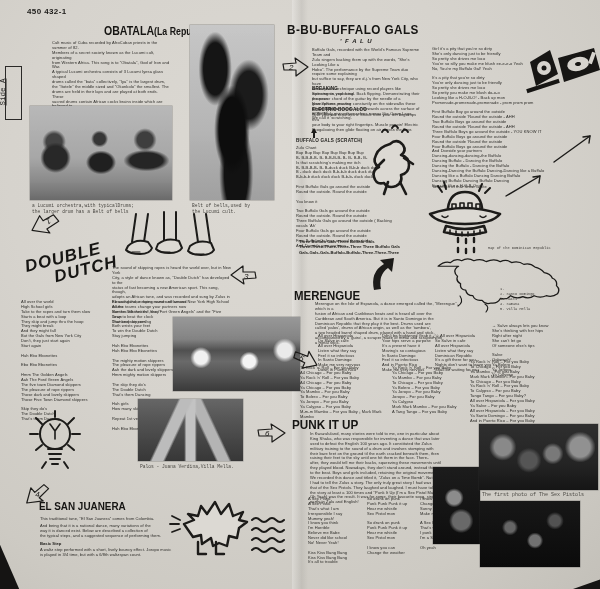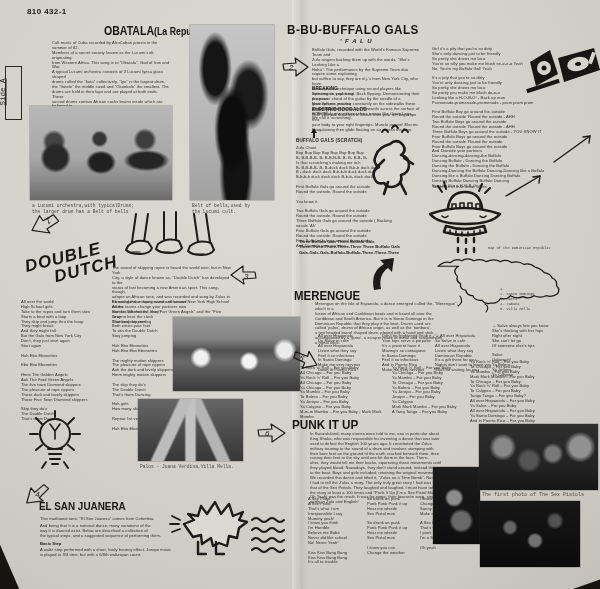--- a/index.html
+++ b/index.html
@@ -24,21 +24,21 @@
   svg{overflow:visible;}
   .ink{stroke:#1c1b19;fill:none;stroke-linecap:round;stroke-linejoin:round;}
 </style>
 </head>
 <body>
 
 <div id="stage">
   <div class="paper"></div>
   <div class="crease"></div>
 
-  <div class="abs catalog" style="left:27px;top:7px;">810 432-1</div>
+  <div class="abs catalog" style="left:27px;top:7px;">450 432-1</div>
   <div class="sideA">
       <span>Side A</span>
     </div>
 
   <div class="abs h1" style="left:104px;top:24px;font-size:12px;transform:scaleX(.88);">
     <span>OBATALA</span><span style="font-size:10px;">(La Republica Dominica)</span>
   </div>
   <div class="abs t pre" style="left:52px;top:41px;width:118px;">Cult music of Cuba recorded by AfroCuban priests in the summer of 82.
 Members of a secret society known as the Lucumi cult, originating
 from Western Africa. This song is to "Obatala", God of Iron and War.

